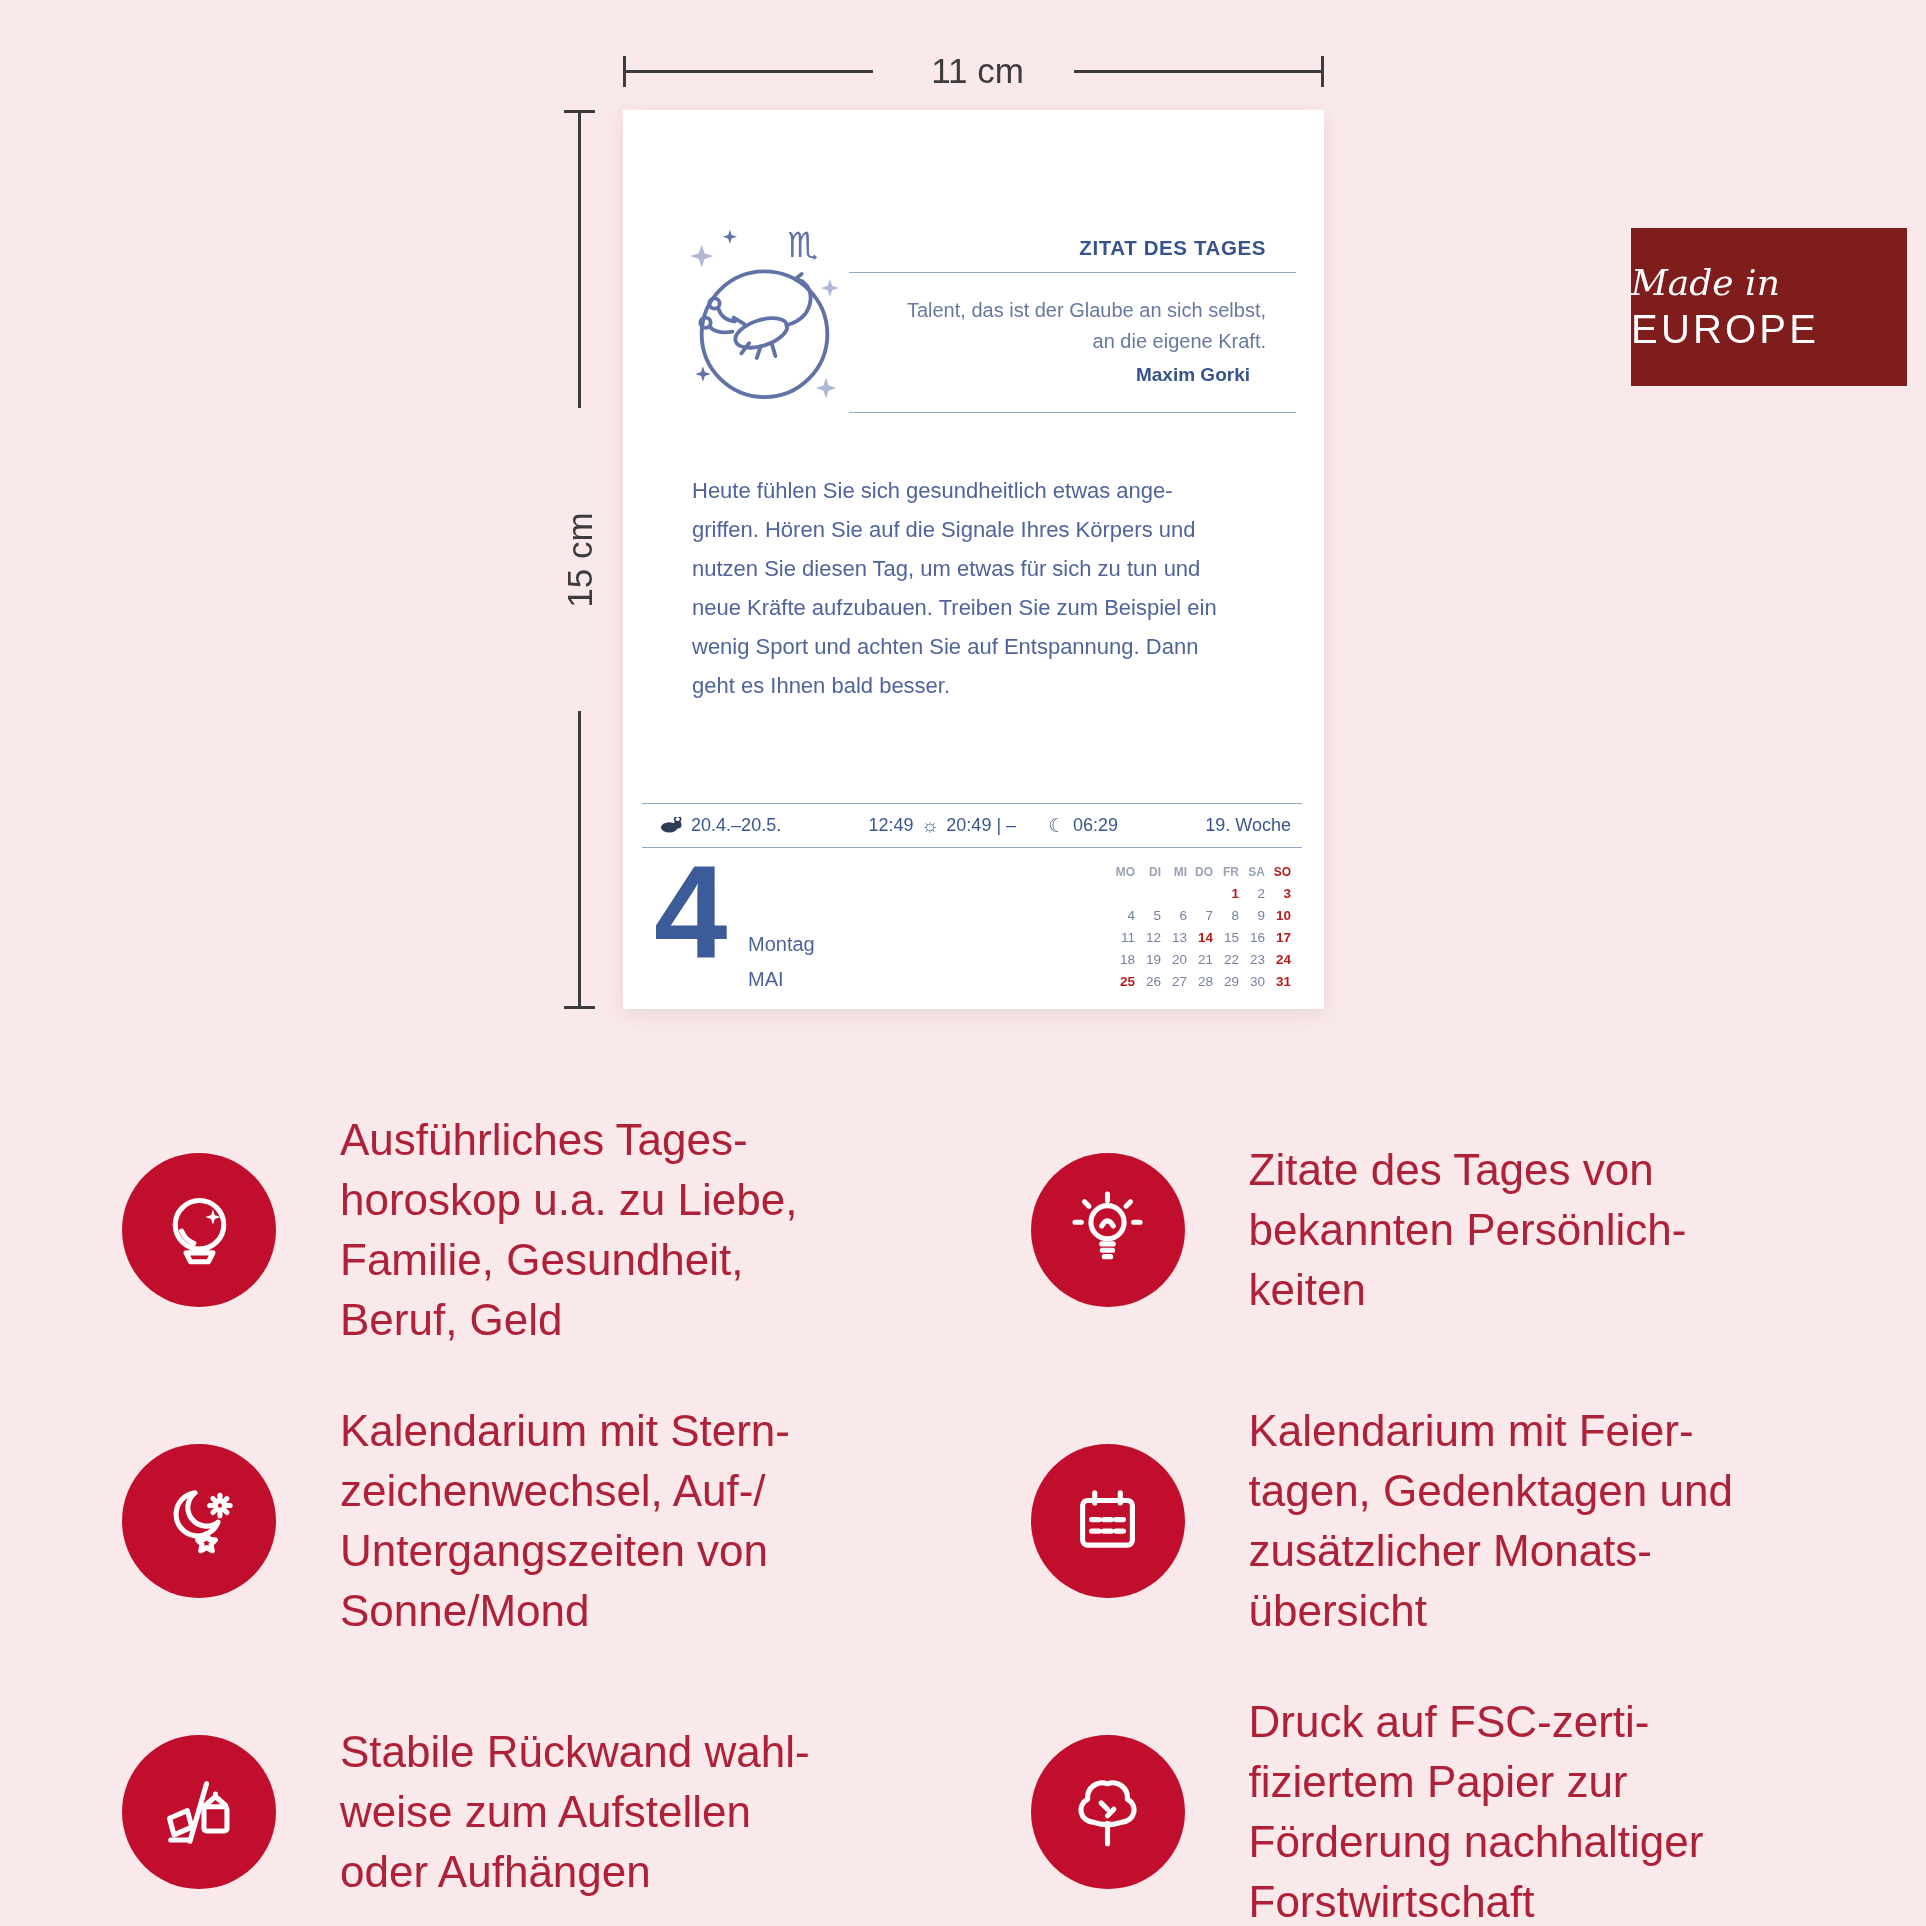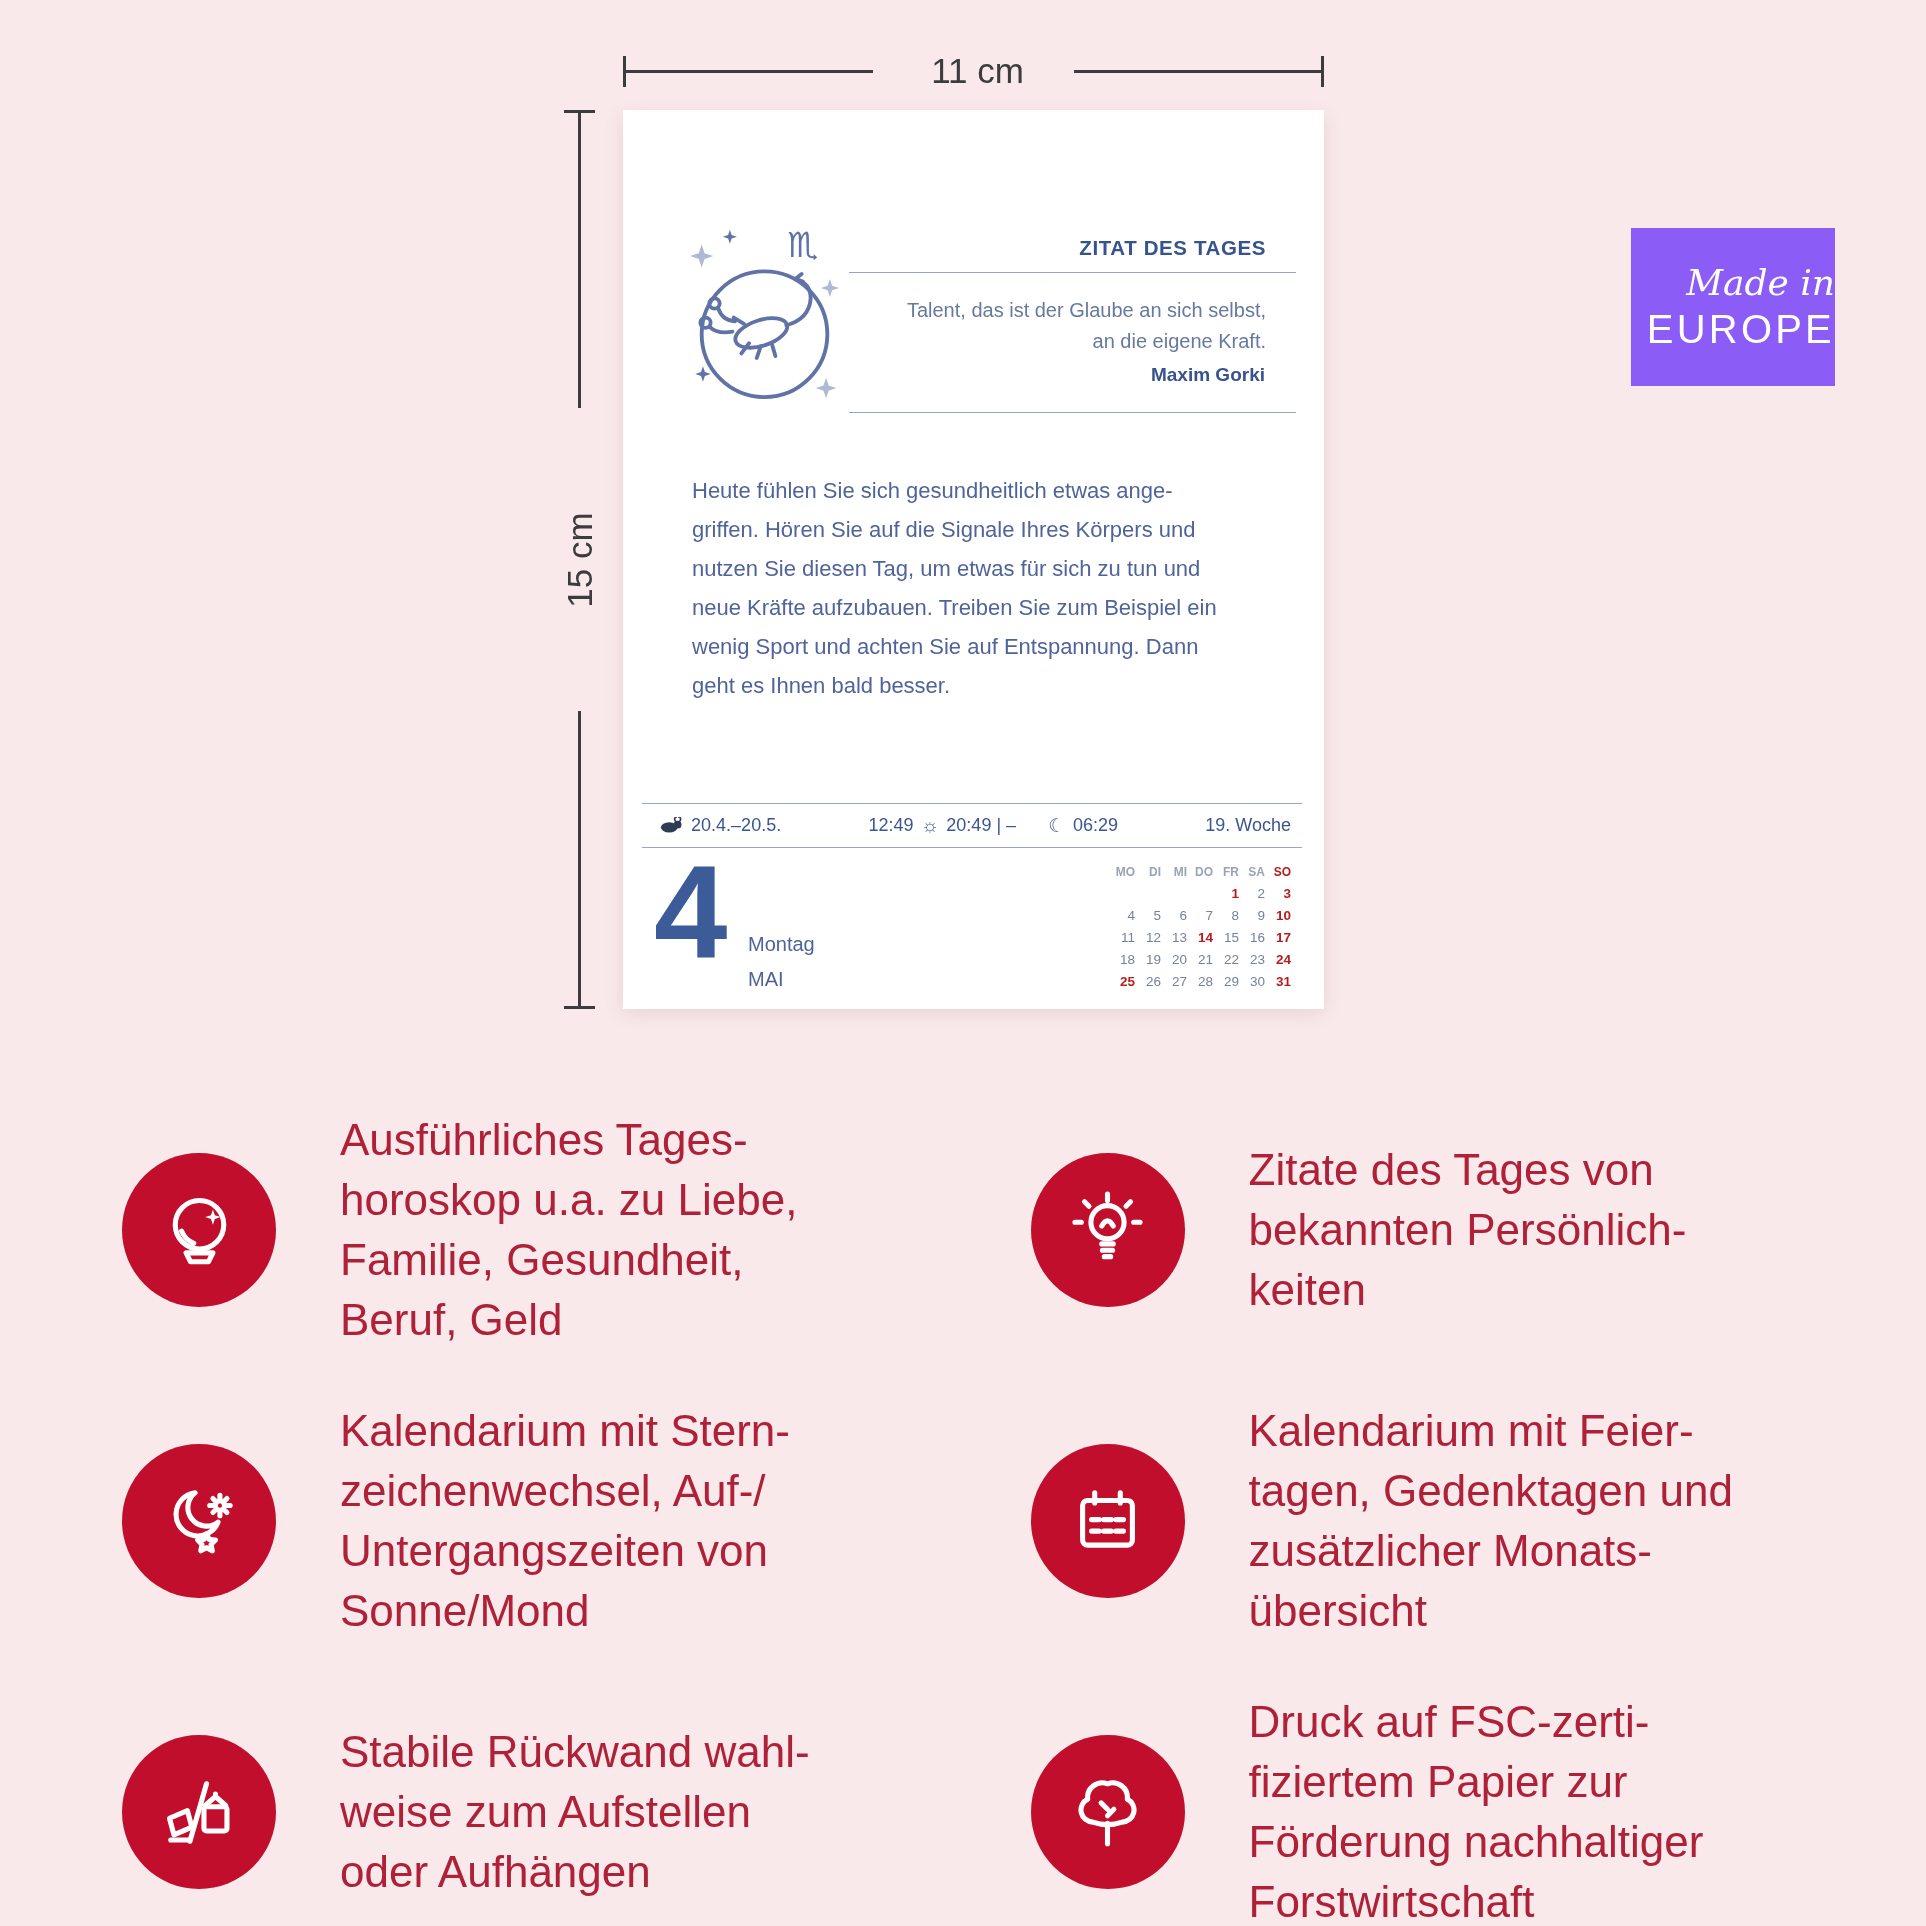--- a/index.html
+++ b/index.html
@@ -24,42 +24,42 @@
   .dim-left { position:absolute; left:564px; top:110px; width:31px; height:899px; }
   .dim-left .cap { position:absolute; left:0; width:31px; height:2.6px; background:#3C3C3E; }
   .dim-left .cap.t { top:0; } .dim-left .cap.b { bottom:0; }
   .dim-left .seg { position:absolute; left:14px; width:2.6px; background:#3C3C3E; height:295px; }
   .dim-left .seg.t { top:2.6px; } .dim-left .seg.b { bottom:2.6px; }
   .dim-left .lbl { position:absolute; top:50%; left:50%;
                    transform:translate(-50%,-50%) rotate(-90deg);
                    font-size:35px; color:#3C3C3E; white-space:nowrap; }
 
   
-  .badge { position:absolute; left:1631px; top:228px; width:204px; height:158px;
-           background:#8b5cf6; color:#fff; display:flex; flex-direction:column;
-           align-items:flex-end; justify-content:center; gap:3.9px; }
+  .badge { position:absolute; left:1631px; top:228px; width:276px; height:158px;
+           background:#7f1d1d; color:#fff; display:flex; flex-direction:column;
+           align-items:flex-start; justify-content:center; gap:3.9px; }
   .badge .line1 { font-family:"DejaVu Serif", serif; font-style:italic; font-size:36px; }
   .badge .line2 { font-weight:normal; font-size:40px; letter-spacing:3.2px; }
 
   
   .card { position:absolute; left:623px; top:110px; width:701px; height:899px;
           background:#fff; box-shadow:0 5.1px 19px rgba(60,20,30,.10); }
   .card .rule { position:absolute; height:1.3px; background:#94A6C9; }
   .rule.quote-top { left:226px; right:28px; top:162px; }
   .rule.quote-bottom { left:226px; right:28px; top:302px; }
   .rule.info-top { left:19px; right:22px; top:693px; }
   .rule.info-bottom { left:19px; right:22px; top:737px; }
 
   .emblem { position:absolute; left:45px; top:96px; }
 
   .quote-header { position:absolute; right:58px; top:126px; font-size:20.5px;
                   font-weight:bold; letter-spacing:0.6px; color:#37538D; }
   .quote-text { position:absolute; right:58px; top:185px; text-align:right;
                 font-size:20px; line-height:31px; color:#67799F; white-space:pre-line; }
-  .quote-author { position:absolute; right:59px; top:254px; text-align:left;
+  .quote-author { position:absolute; right:74px; top:254px; text-align:left;
                   font-size:19px; font-weight:bold; color:#37538D; }
 
   .horoscope { position:absolute; left:69px; top:361px; width:571px;
                font-size:22px; line-height:39px; color:#50649B; white-space:pre-line; }
 
   .info-bar { position:absolute; left:36px; right:33px; top:697px; height:37px;
               display:flex; align-items:center; justify-content:space-between;
               font-size:18px; color:#3A5690; }
   .info-group { display:flex; align-items:center; gap:7.7px; }
   .glyph-icon { font-size:19px; color:#4E639A; }

